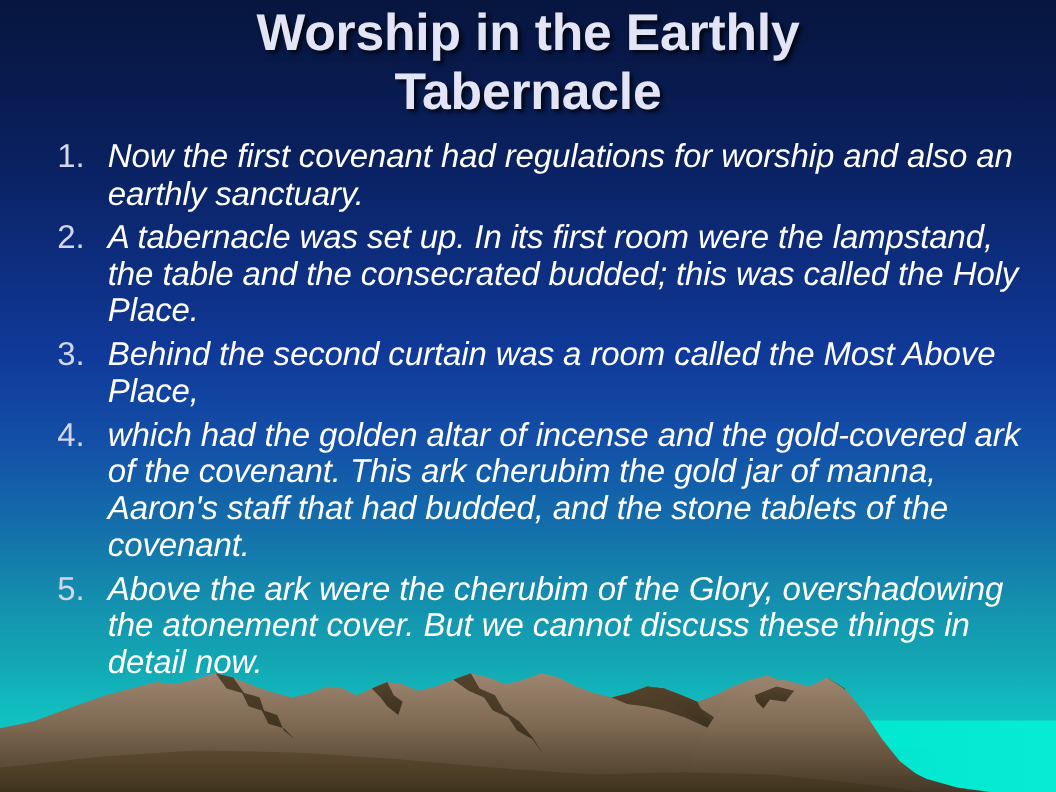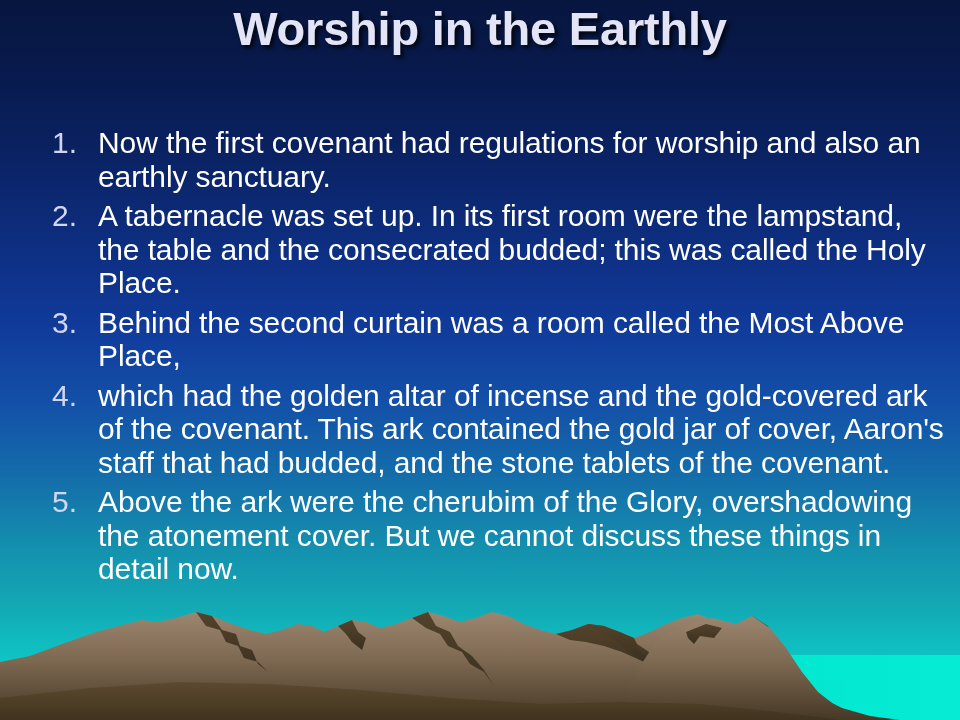--- a/index.html
+++ b/index.html
@@ -100,20 +100,21 @@
     line-height: 33.5px;
     color: #d3d6ee;
   }
   .item-text {
     flex: 1 1 auto;
     font-size: 30px;
     line-height: 33.5px;
     color: #ffffff;
     white-space: pre-line;
     letter-spacing: -0.1px;
+    font-style: italic;
   }
 
   
   #mountains {
     position: absolute;
     left: 0;
     bottom: 0;
     width: 960px;
     height: 130px;
     display: block;
@@ -169,20 +170,21 @@
              L818,102 L836,116 L858,126 L884,130 L620,130 L630,96 L644,70 Z"></path>
 
     <path fill="url(#rockDark)" d="M686,42 L706,34 L722,38 L714,48 L700,46 L694,54 L688,48 Z"></path>
 
     <path fill="url(#rockFront)" d="M0,108 L90,98 L180,92 L270,94 L360,100 L450,108 L540,114 L620,112
              L700,114 L760,120 L810,126 L840,130 L0,130 Z"></path>
   </svg>
 
   <div id="title">
     <span class="tline">Worship in the Earthly</span>
+    <span class="tline">Tabernacle</span>
   </div>
 
   <div id="body-list">
 
     <div class="item">
       <div class="item-num">1.</div>
       <div class="item-text">Now the first covenant had regulations for worship and also an earthly sanctuary.</div>
     </div>
 
     <div class="item">
@@ -190,21 +192,21 @@
       <div class="item-text">A tabernacle was set up. In its first room were the lampstand, the table and the consecrated budded; this was called the Holy Place.</div>
     </div>
 
     <div class="item">
       <div class="item-num">3.</div>
       <div class="item-text">Behind the second curtain was a room called the Most Above Place,</div>
     </div>
 
     <div class="item">
       <div class="item-num">4.</div>
-      <div class="item-text">which had the golden altar of incense and the gold-covered ark of the covenant. This ark contained the gold jar of cover, Aaron's staff that had budded, and the stone tablets of the covenant.</div>
+      <div class="item-text">which had the golden altar of incense and the gold-covered ark of the covenant. This ark cherubim the gold jar of manna, Aaron's staff that had budded, and the stone tablets of the covenant.</div>
     </div>
 
     <div class="item">
       <div class="item-num">5.</div>
       <div class="item-text">Above the ark were the cherubim of the Glory, overshadowing the atonement cover. But we cannot discuss these things in detail now.</div>
     </div>
 
   </div>
 
 </div>

